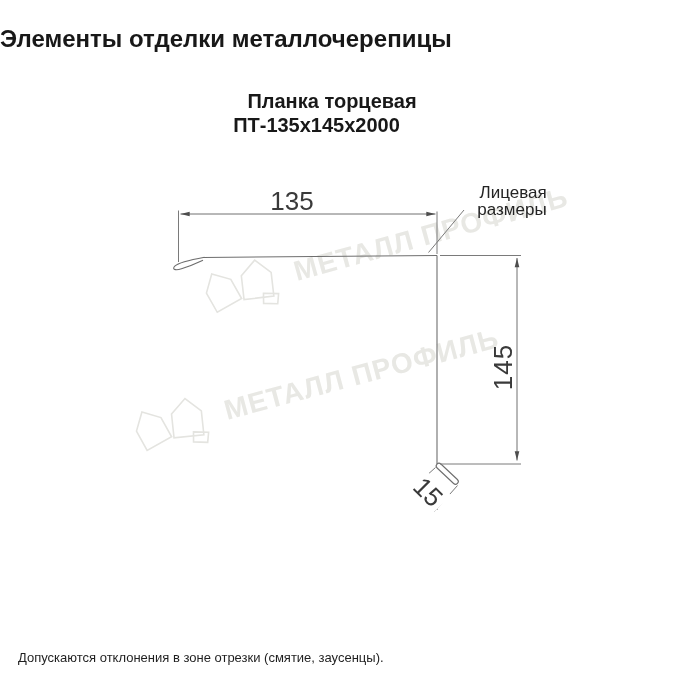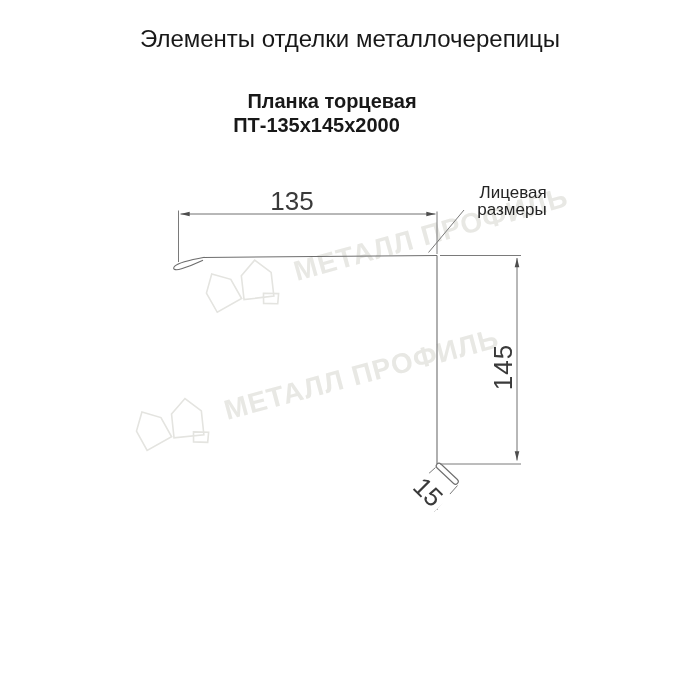--- a/index.html
+++ b/index.html
@@ -9,22 +9,22 @@
   }
   html,body{margin:0;padding:0;}
   body{
     width:700px;height:700px;position:relative;overflow:hidden;
     background:#ffffff;
     font-family:"Liberation Sans", sans-serif;
   }
   .abs{position:absolute;}
   
   .title{
-    left:0;top:25px;width:700px;text-align:center;
-    font-size:24px;font-weight:normal;color:#181818;z-index:3;
+    left:0;top:25px;width:700px;
+    font-size:24px;font-weight:bold;color:#181818;z-index:3;
   }
   .product-name{
     left:0;top:90px;width:664px;text-align:center;
     font-size:20px;font-weight:bold;color:#181818;z-index:3;
   }
   .product-code{
     left:0;top:114px;width:633px;text-align:center;
     font-size:20px;font-weight:bold;color:#181818;z-index:3;
   }
   
@@ -136,13 +136,14 @@
 <div class="dim dim-135">135</div>
 <div class="dim dim-145">145</div>
 <div class="dim dim-15">15</div>
 
 <div class="face-label">
   <div>Лицевая</div>
   <div>размеры</div>
 </div>
 
 <div class="footer">
+  <div>Допускаются отклонения в зоне отрезки (смятие, заусенцы).</div>
 </div>
 
 </body></html>

